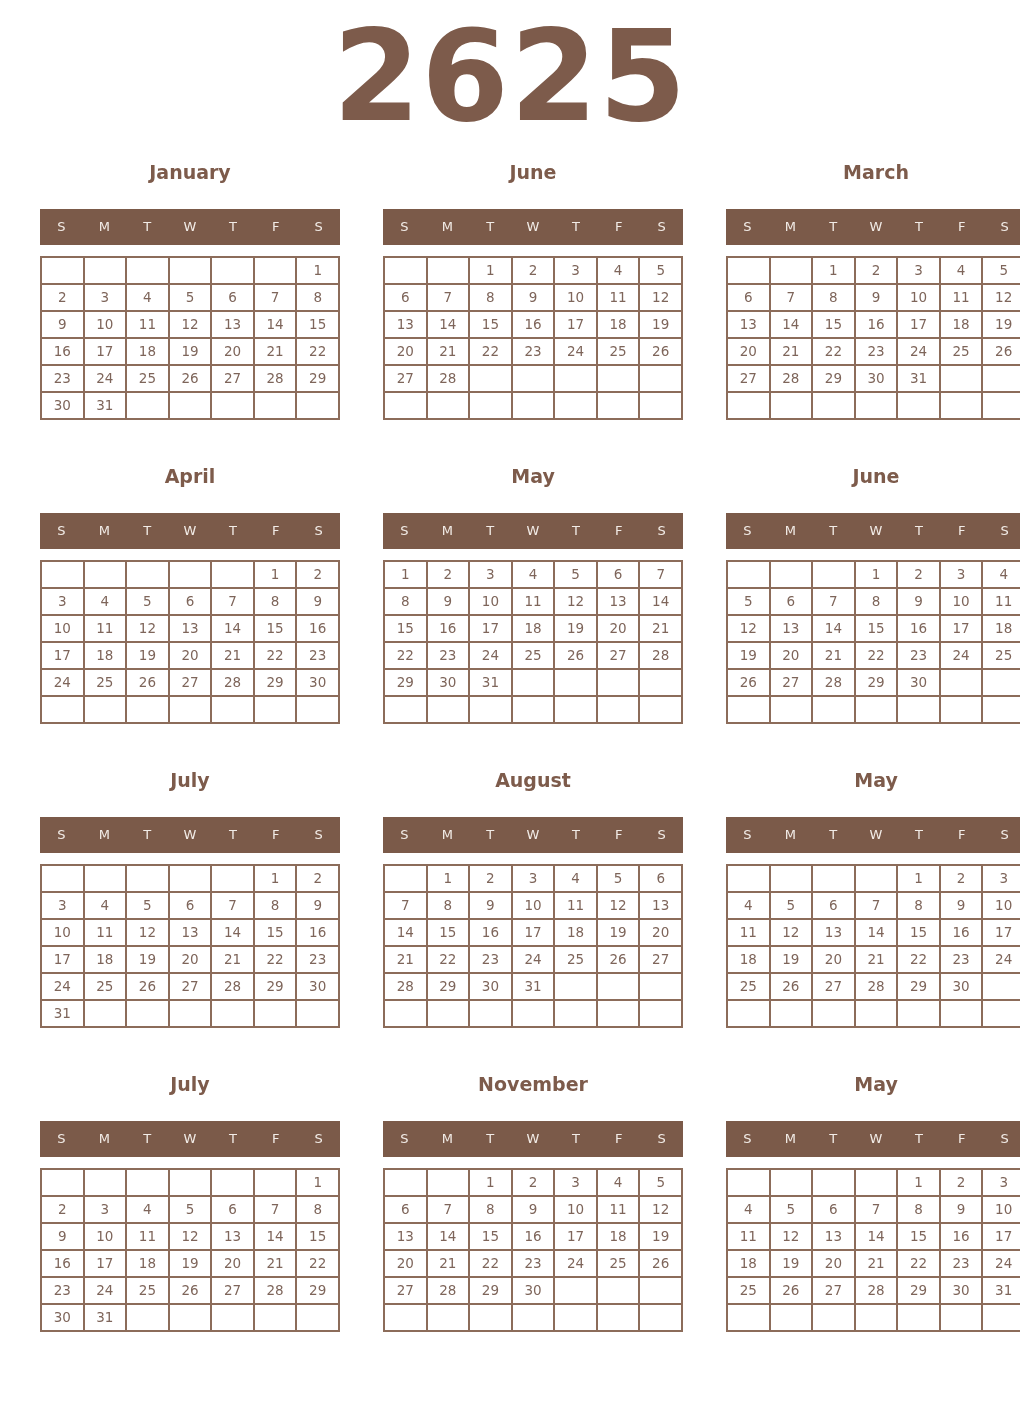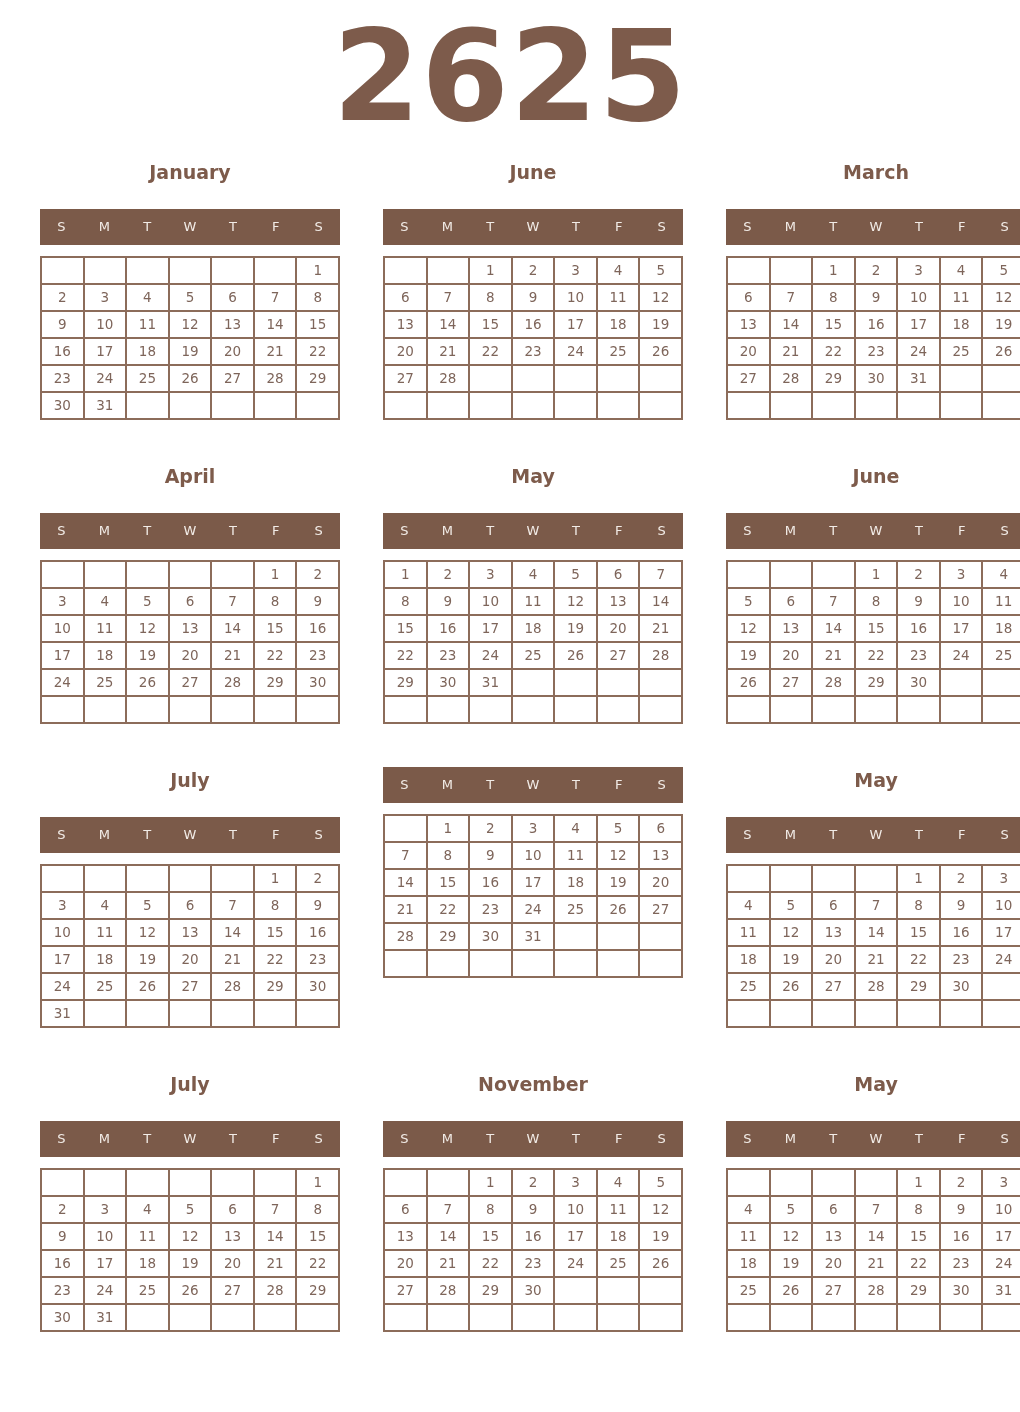--- a/index.html
+++ b/index.html
@@ -570,20 +570,21 @@
               <td></td>
               <td></td>
               <td></td>
               <td></td>
             </tr>
           </tbody>
     </table>
   </section>
 
   <section class="month">
+    <h2 class="month-title">August</h2>
     <div class="weekday-bar">
           <span>S</span>
           <span>M</span>
           <span>T</span>
           <span>W</span>
           <span>T</span>
           <span>F</span>
           <span>S</span>
         </div>
     <table class="day-grid">

